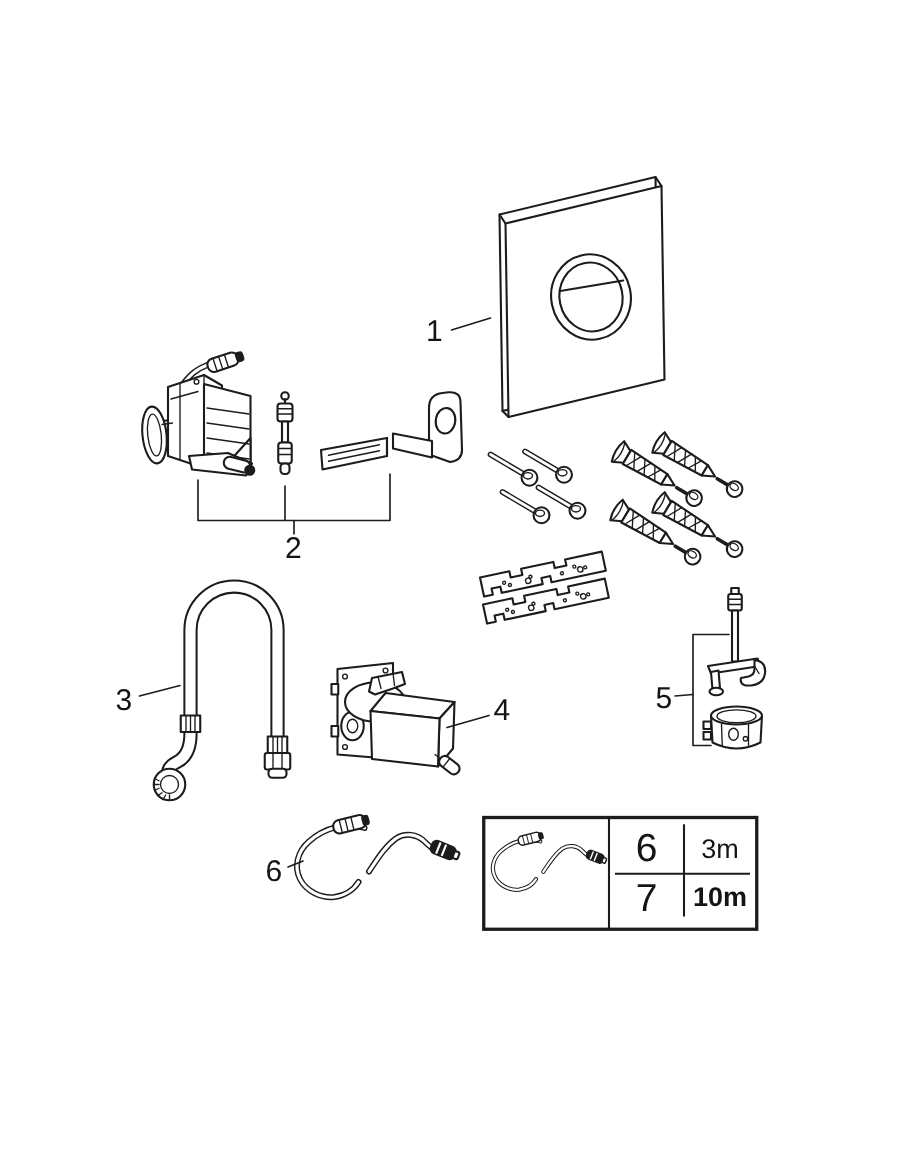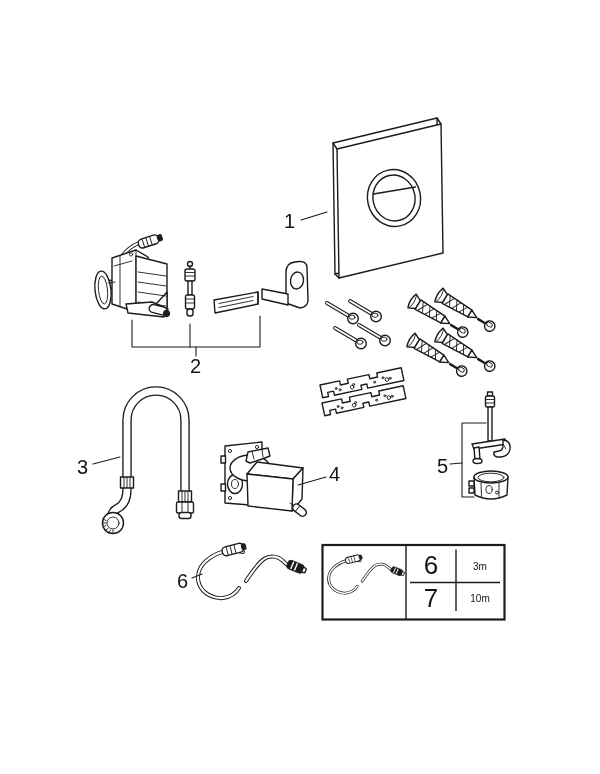--- a/index.html
+++ b/index.html
@@ -2,21 +2,21 @@
 <html><head>
 <meta charset="utf-8">
 <style>
   html,body{margin:0;padding:0;background:#fff;}
   .canvas{position:relative;width:600px;height:774px;background:#fff;overflow:hidden;
           font-family:"Liberation Sans",sans-serif;color:#111;}
   .art{position:absolute;left:0;top:0;}
   .callout{position:absolute;font-size:20px;line-height:20px;color:#141414;}
   .tcell{position:absolute;display:flex;align-items:center;justify-content:center;color:#141414;}
   .t-big{font-size:26px;}
-  .t-sm{font-size:10px;}
+  .t-sm{font-size:18px;}
   
   .ln{fill:none;stroke:#1c1c1c;stroke-width:1.4;stroke-linecap:round;stroke-linejoin:round}
   .wf{fill:#fff;stroke:#1c1c1c;stroke-width:1.4;stroke-linejoin:round}
   .tn{fill:none;stroke:#1c1c1c;stroke-width:.9;stroke-linecap:round}
   .co{fill:none;stroke:#1c1c1c;stroke-width:1.1;stroke-linecap:round;stroke-linejoin:round}
   .tubeO{fill:none;stroke:#1c1c1c;stroke-width:9.5;stroke-linecap:round}
   .tubeI{fill:none;stroke:#fff;stroke-width:6.8;stroke-linecap:round}
   .cabO{fill:none;stroke:#1c1c1c;stroke-width:4;stroke-linecap:round}
   .cabI{fill:none;stroke:#fff;stroke-width:2.1;stroke-linecap:round}
   .dk{fill:#1c1c1c;stroke:#1c1c1c;stroke-width:1;stroke-linejoin:round}
@@ -274,15 +274,15 @@
 <div class="callout" style="left:284px;top:211px;">1</div>
 <div class="callout" style="left:190px;top:356px;">2</div>
 <div class="callout" style="left:77px;top:457px;">3</div>
 <div class="callout" style="left:329px;top:464px;">4</div>
 <div class="callout" style="left:437px;top:456px;">5</div>
 <div class="callout" style="left:177px;top:571px;">6</div>
 
 <div class="tcell t-big" style="left:406px;top:550px;width:50px;height:31px;">6</div>
 <div class="tcell t-sm" style="left:456px;top:557px;width:48px;height:19px;">3m</div>
 <div class="tcell t-big" style="left:406px;top:584px;width:50px;height:29px;">7</div>
-<div class="tcell t-sm" style="left:456px;top:589px;width:48px;height:19px;">10m</div>
+<div class="tcell t-sm" style="left:456px;top:589px;width:48px;height:19px;font-weight:bold;">10m</div>
 
 </div>
 
 </body></html>

